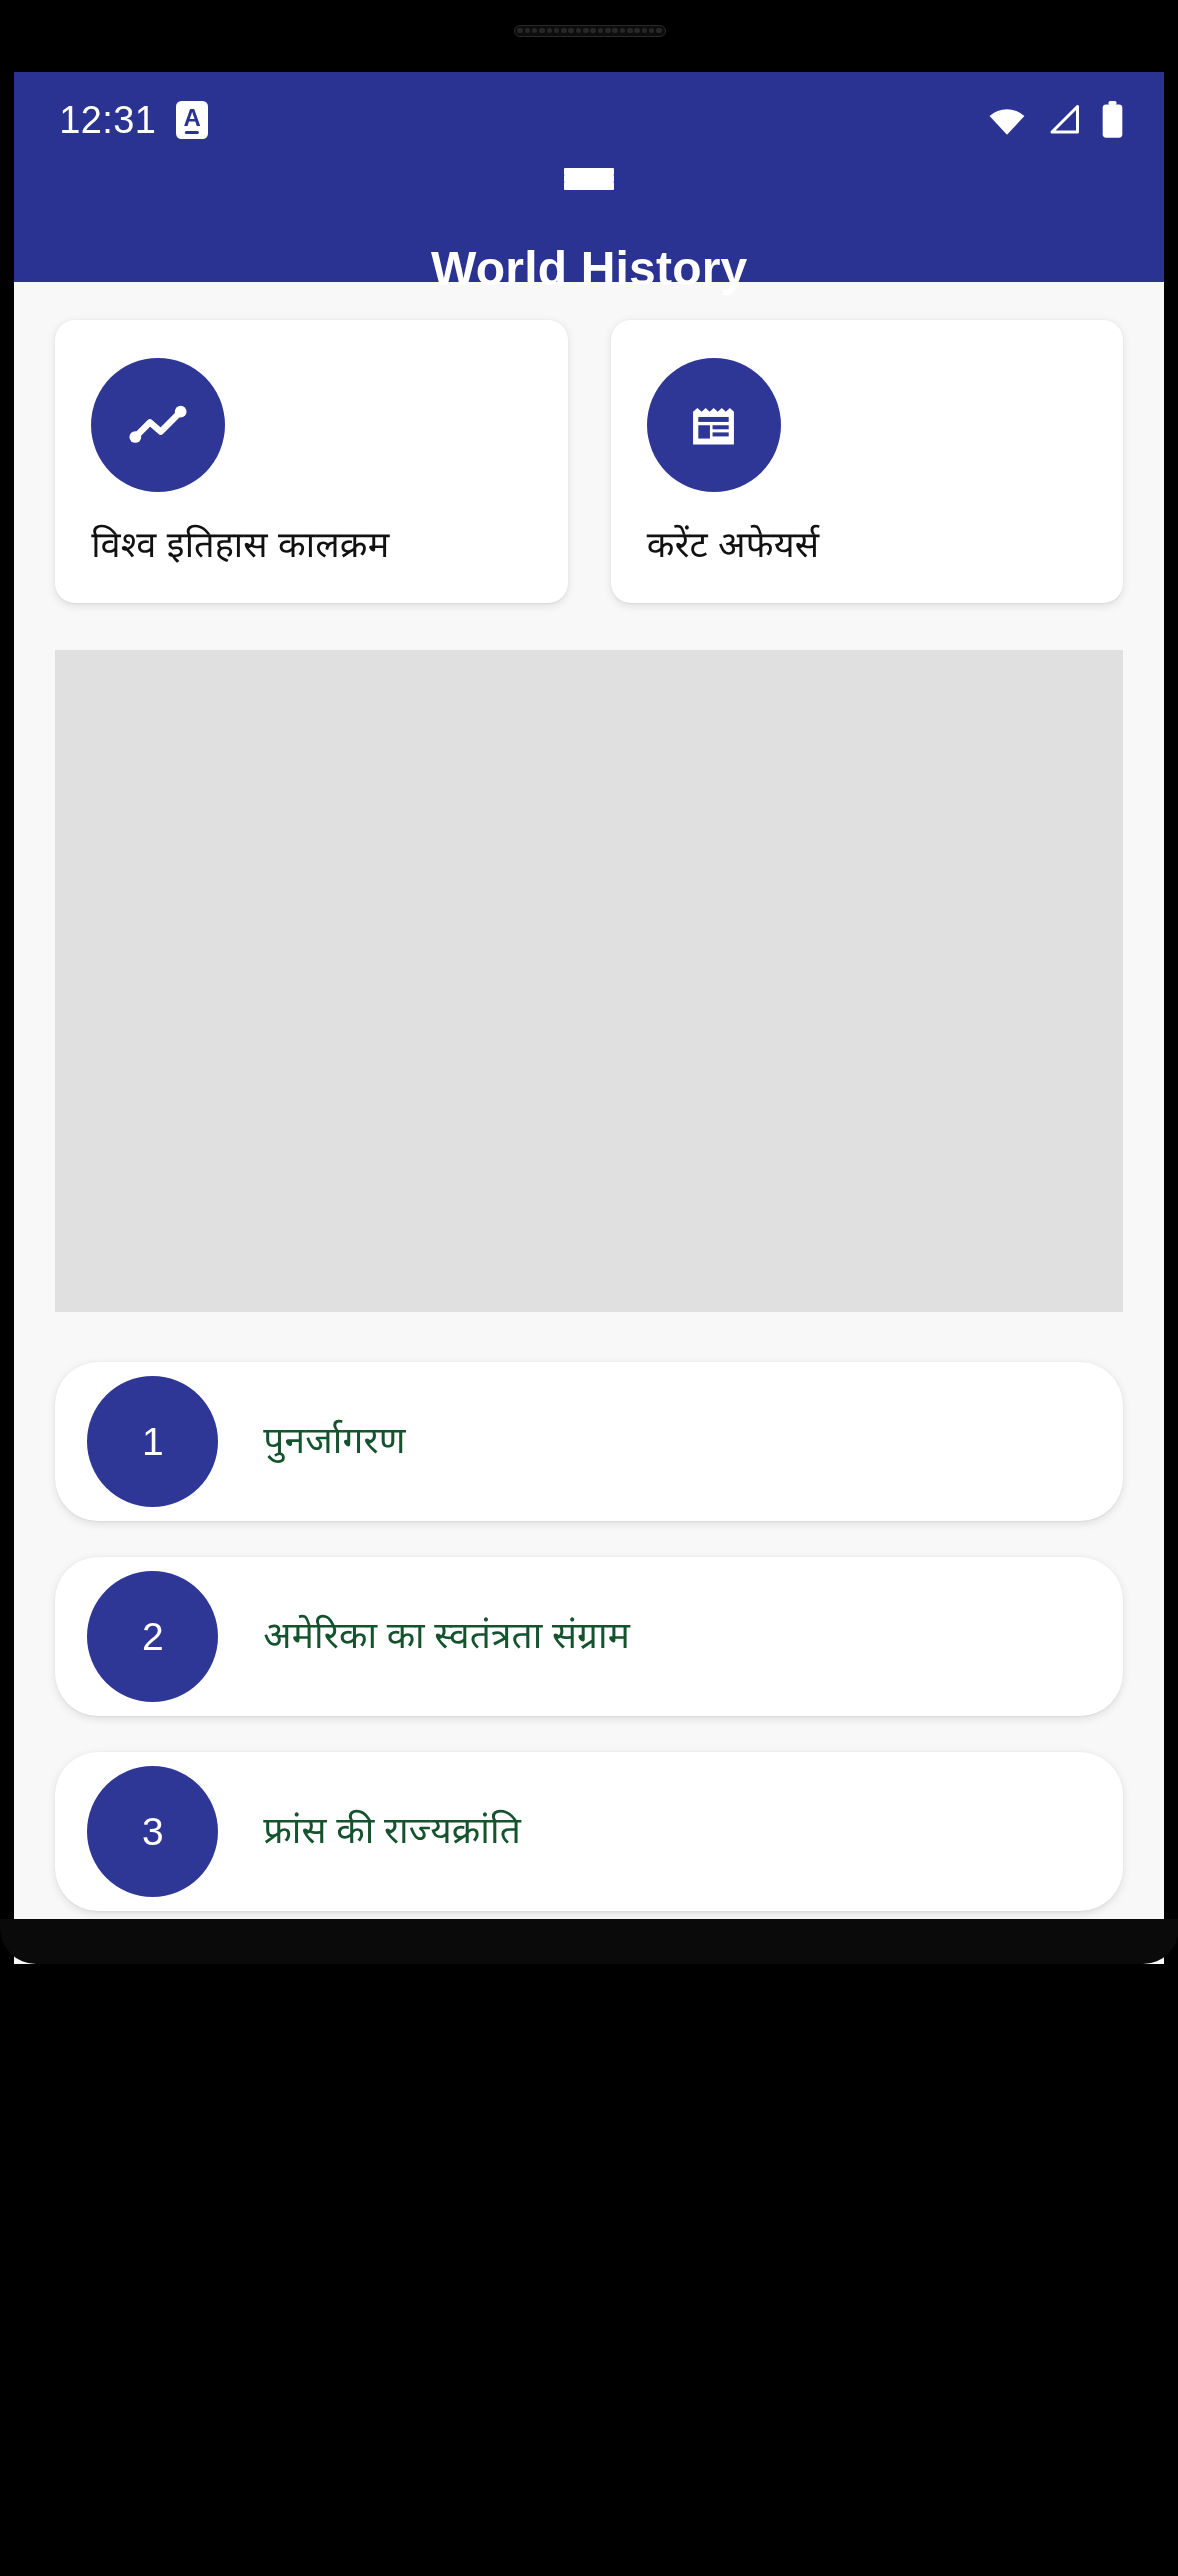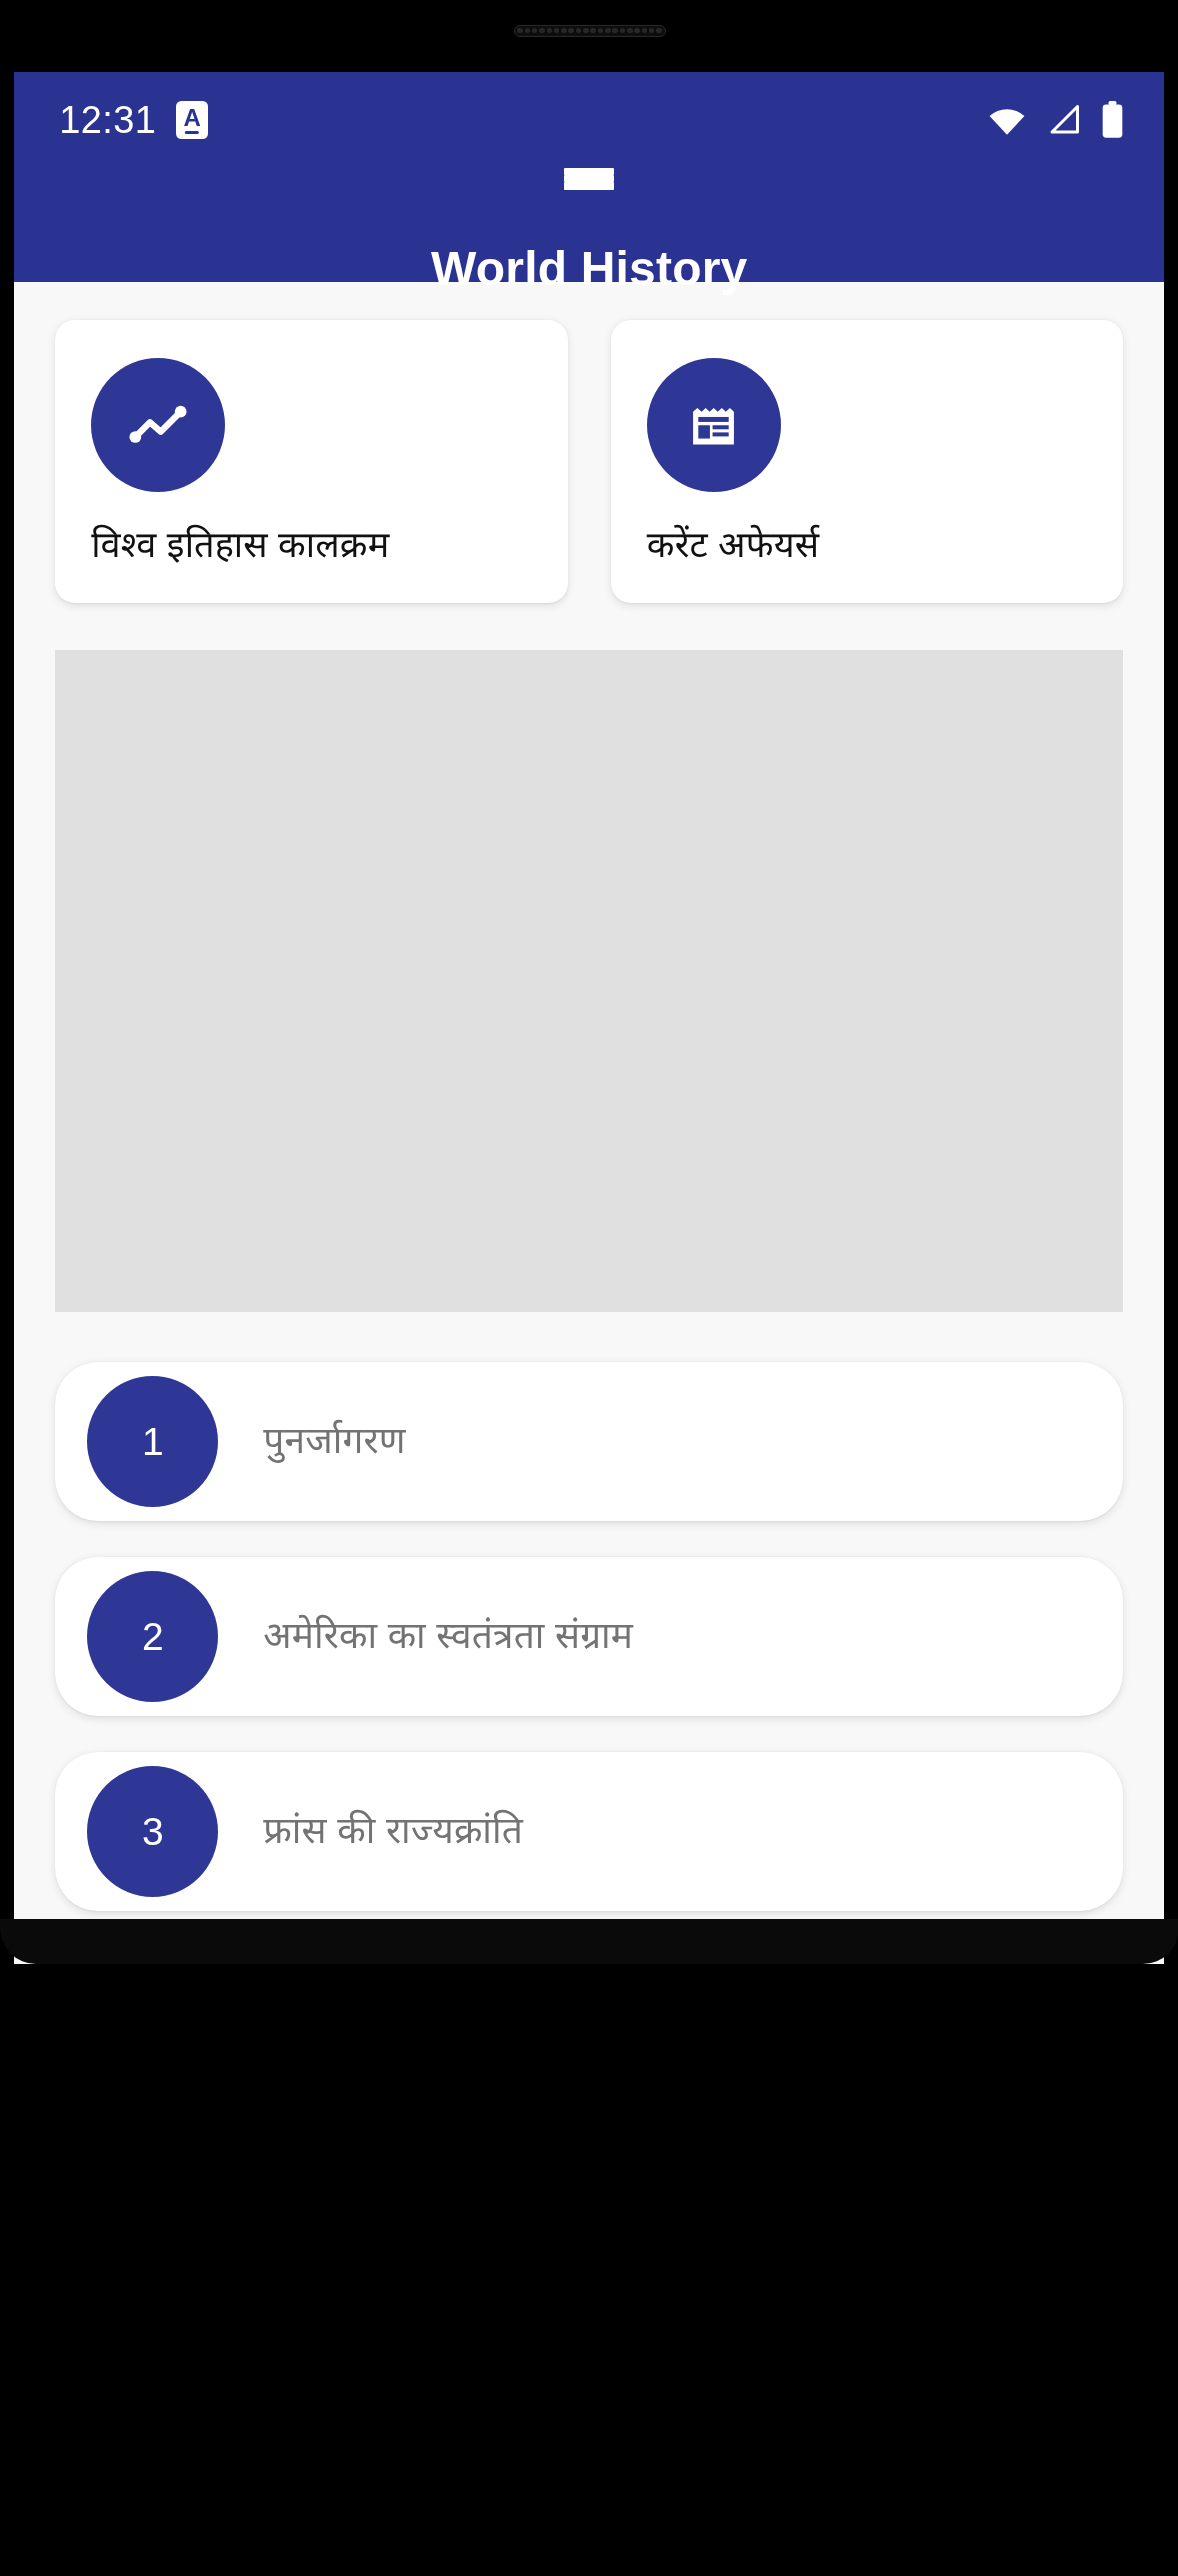--- a/index.html
+++ b/index.html
@@ -234,24 +234,25 @@
     font-size: 39px;
     font-weight: 400;
     display: flex;
     align-items: center;
     justify-content: center;
     flex: 0 0 auto;
     line-height: 1;
   }
   .topic-label {
     font-size: 37px;
-    color: #737373;
+    color: #14532d;
     font-weight: 400;
     letter-spacing: 0.2px;
     line-height: 1.2;
+    font-family: Liberation Serif, serif;
   }
 
   
   .gesture-area {
     position: absolute;
     left: 0;
     top: 2451px;
     width: 1179px;
     height: 125px;
     background: #000000;

